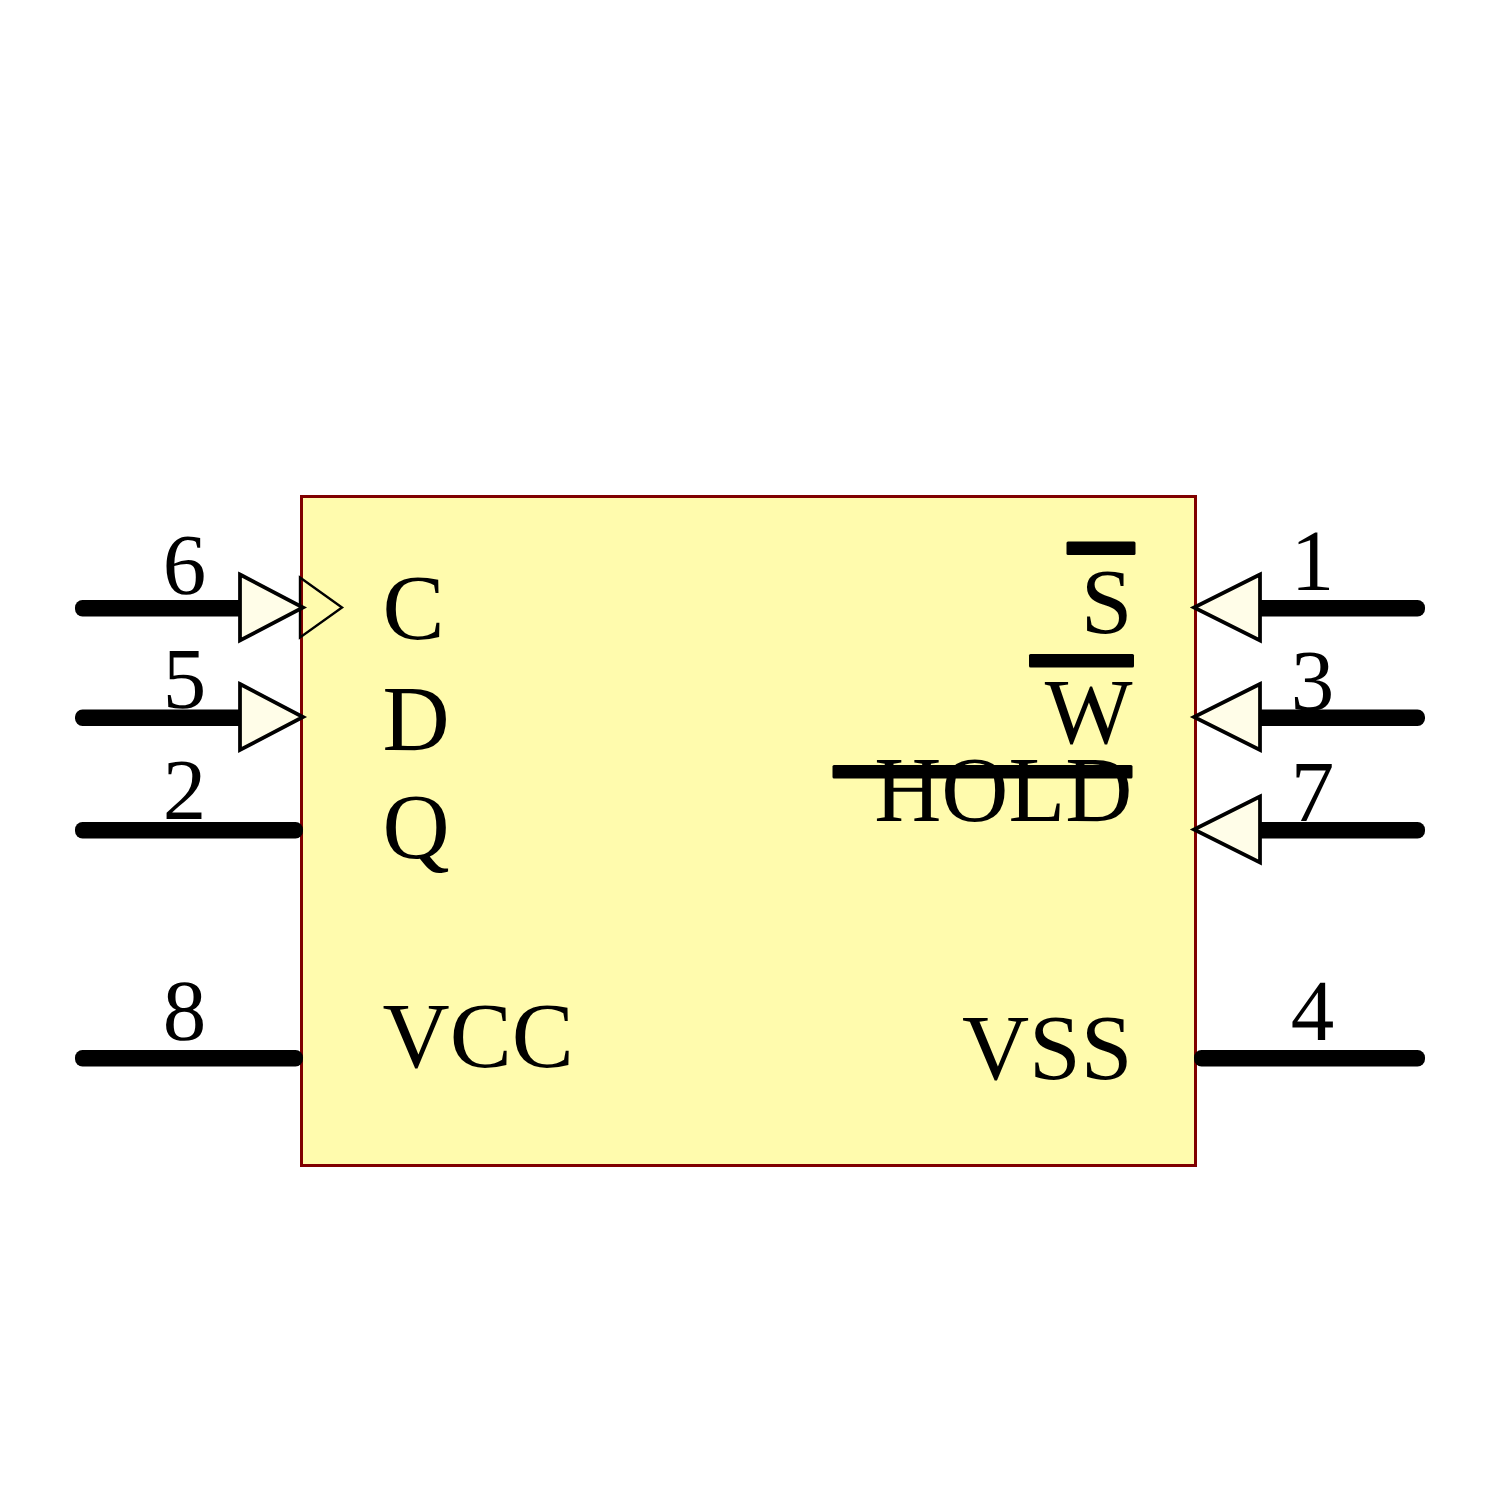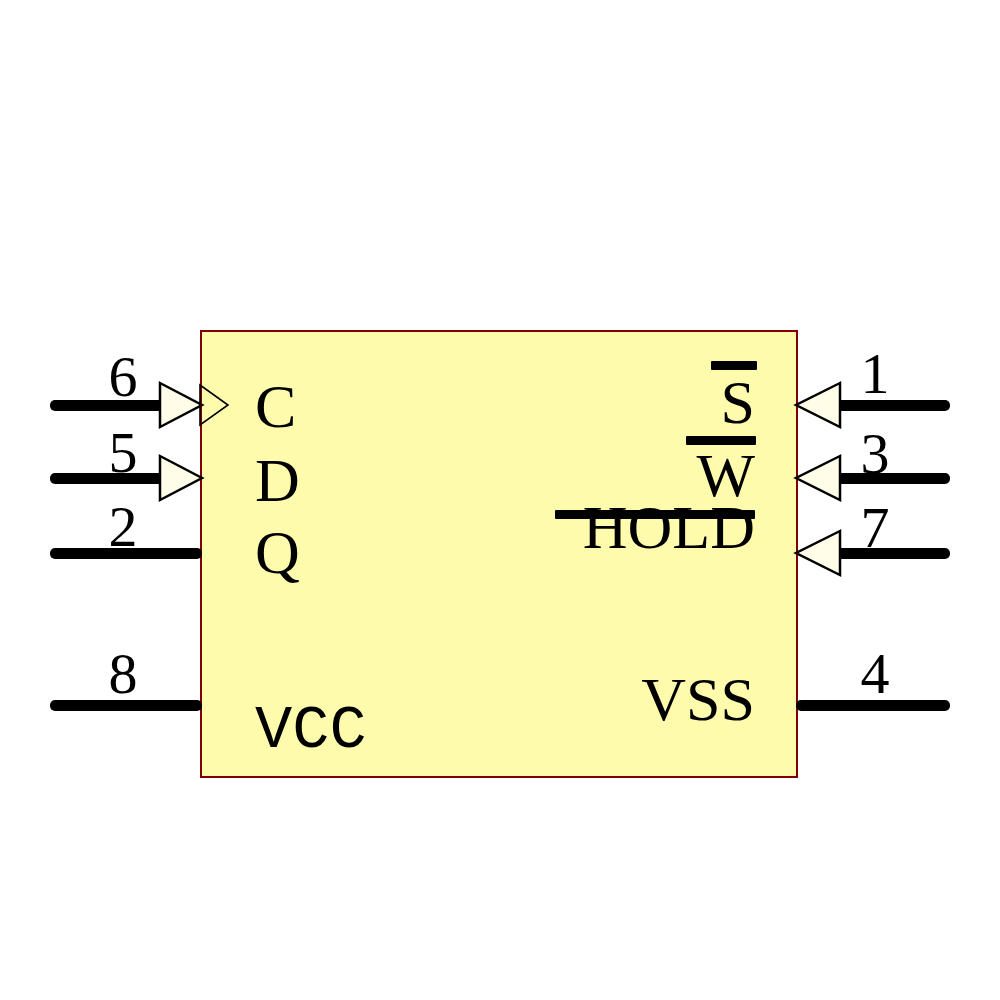--- a/index.html
+++ b/index.html
@@ -98,21 +98,21 @@
       <div class="pin-number" style="left: 88px; top: 645px;">8</div>
       <div class="pin-number" style="left: 840px; top: 345px;">1</div>
       <div class="pin-number" style="left: 840px; top: 425px;">3</div>
       <div class="pin-number" style="left: 840px; top: 499px;">7</div>
       <div class="pin-number" style="left: 840px; top: 645px;">4</div>
     </div>
   <div id="label-layer">
       <div class="port-label left-side" style="left: 255px; top: 375px;">C</div>
       <div class="port-label left-side" style="left: 255px; top: 449px;">D</div>
       <div class="port-label left-side" style="left: 255px; top: 521px;">Q</div>
-      <div class="port-label left-side" style="left: 255px; top: 700px; font-family: Liberation Mono, monospace;">VCC</div>
+      <div class="port-label left-side" style="left: 255px; top: 660px;">VCC</div>
       <div class="port-label right-side" style="left: 755px; top: 371px;">S</div>
       <div class="overbar" style="left: 711px; top: 361px; width: 46px;"></div>
       <div class="port-label right-side" style="left: 755px; top: 444px;">W</div>
       <div class="overbar" style="left: 686px; top: 436px; width: 70px;"></div>
       <div class="port-label right-side" style="left: 755px; top: 496px;">HOLD</div>
       <div class="overbar" style="left: 555px; top: 510px; width: 200px;"></div>
       <div class="port-label right-side" style="left: 755px; top: 668px; font-family: Liberation Serif, serif;">VSS</div>
     </div>
 
   <svg id="glyph-layer" viewBox="0 0 1000 1000" xmlns="http://www.w3.org/2000/svg">

